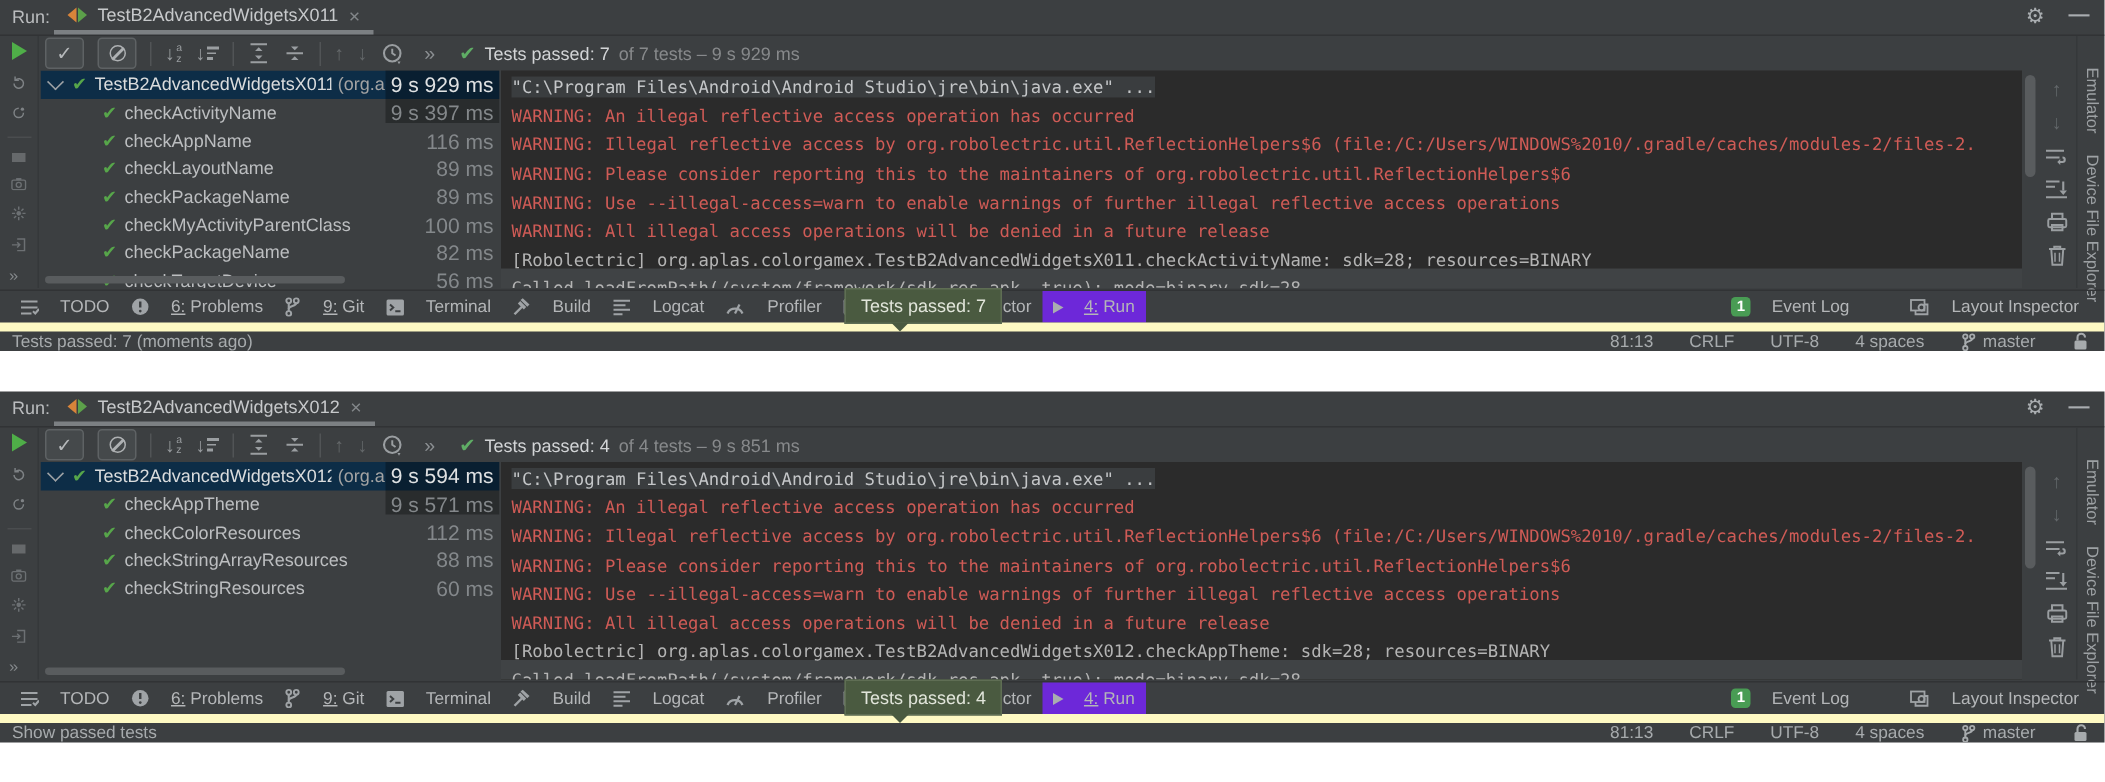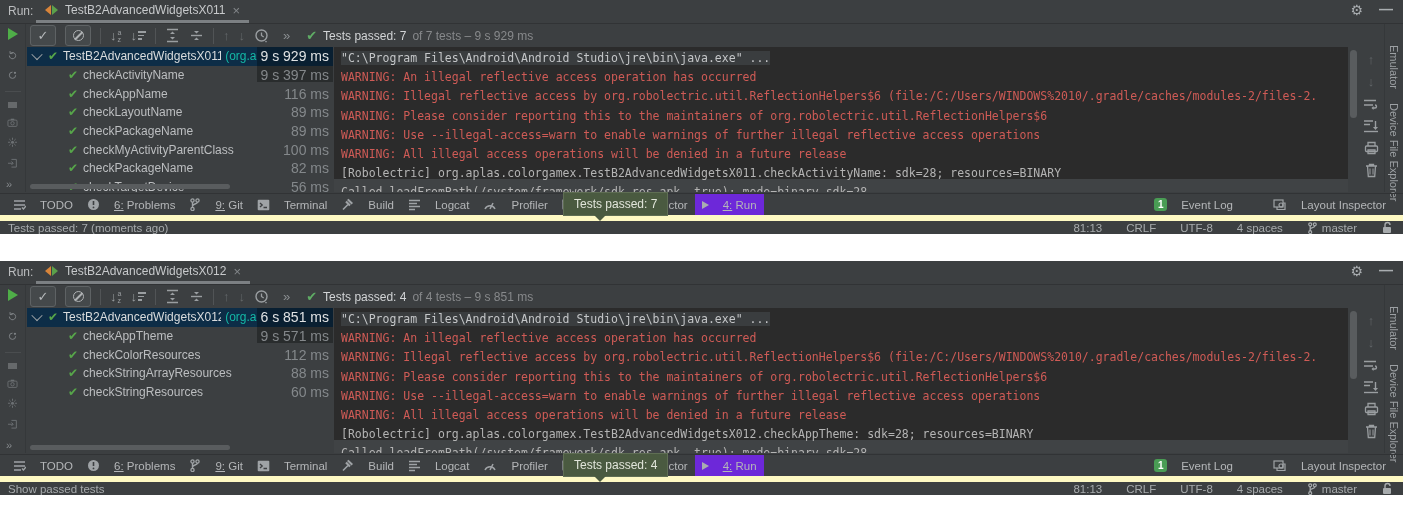--- a/index.html
+++ b/index.html
@@ -42,21 +42,21 @@
   .stop-sq{width:9px;height:9px;background:#66696b}
   .chev2{color:#85898c;font-size:11px;align-self:flex-start;margin-left:6px;margin-top:auto;margin-bottom:2px}
   
   .tree{position:absolute;left:27px;top:47px;width:306px;bottom:42px;overflow:hidden}
   .trow{height:18.7px;display:flex;align-items:center;white-space:nowrap}
   .trow.root{background:#0d2d47;padding-left:6px;color:#d7d9da}
   .trow.root .tname{color:#dadcdd}
   .chev{width:7px;height:7px;border-right:1.6px solid #9fa3a6;border-bottom:1.6px solid #9fa3a6;transform:rotate(45deg) translate(-1px,-1px);margin-right:7px;flex:0 0 7px}
   .tcheck{color:#57a64a;font-size:12px;margin-right:5px}
   .tname{color:#bcbec0;overflow:hidden}
-  .tpkg{color:#14b8a6;margin-left:4px}
+  .tpkg{color:#a3a3a3;margin-left:4px}
   .tdur{margin-left:auto;color:#84888b;padding:16px 4px;font-size:14px}
   .trow.root .tdur{color:#e0e2e3;background:rgba(0,0,0,.30);height:100%;display:flex;align-items:center}
   .trow.child{padding-left:41px}
   .tree-hscroll{position:absolute;left:3px;bottom:3px;width:200px;height:5px;background:#595c5e;border-radius:3px}
   
   .console{position:absolute;left:334px;top:47px;width:1014px;bottom:42px;background:#2b2b2b;overflow:hidden;
            font-family:"DejaVu Sans Mono",monospace;font-size:11.5px;line-height:19.2px;padding:2px 0 0 7px;box-sizing:border-box}
   .cline{white-space:pre;height:19.2px;position:relative;z-index:1;color:#b9b9b9}
   .cline-warn{color:#cf5b56}
   .cline-out{color:#b4b4b4}
@@ -498,21 +498,21 @@
       <span class="sum-r">of 4 tests – 9 s 851 ms</span>
     </span>
   </div>
 
   <div class="tree">
     <div class="trow root">
       <span class="chev"></span>
       <span class="tcheck">✔</span>
       <span class="tname">TestB2AdvancedWidgetsX012</span>
       <span class="tpkg">(org.a</span>
-      <span class="tdur">6 s 851 ms</span>
+      <span class="tdur">9 s 594 ms</span>
     </div>
     <div>
 
         <div class="trow child">
           <span class="tcheck">✔</span>
           <span class="tname">checkAppTheme</span>
           <span class="tdur">9 s 571 ms</span>
         </div>
 
         <div class="trow child">

